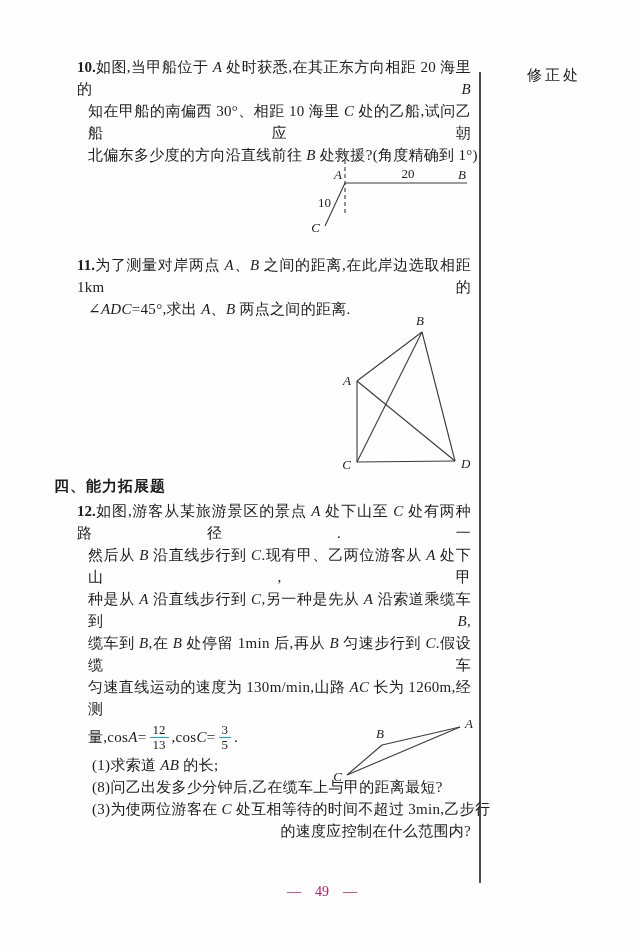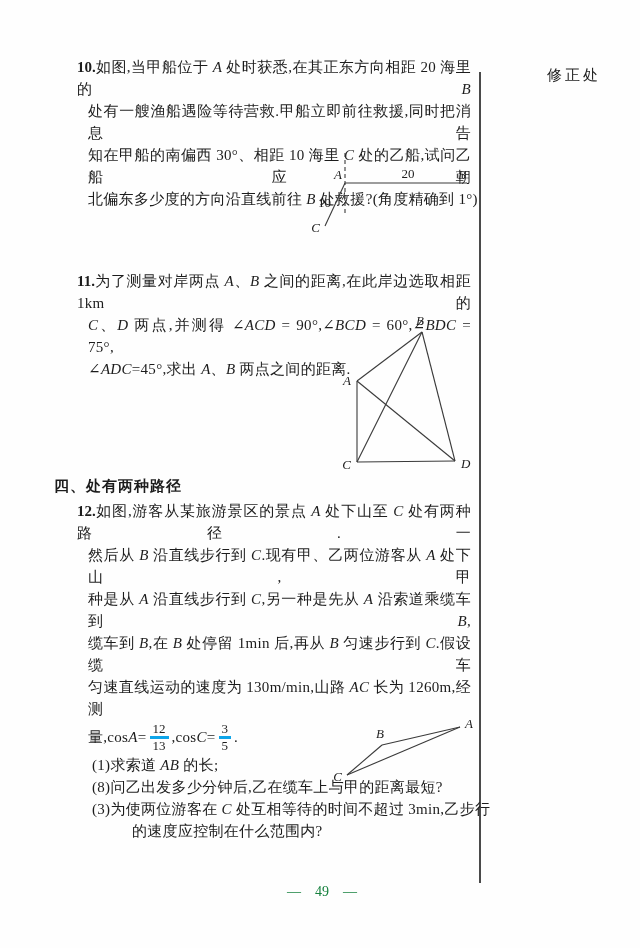--- a/index.html
+++ b/index.html
@@ -9,82 +9,80 @@
     color:#1c1c1c;overflow:hidden;margin:0 auto;
   }
   .textline{font-size:15px;line-height:22px;letter-spacing:0.3px;white-space:nowrap;}
   .block{position:absolute;width:394px;}
   .block .full{white-space:normal;text-align:justify;text-align-last:justify;}
   .block .cont{margin-left:11px;}
   .pnum{font-weight:bold;letter-spacing:0;}
   .sechead{position:absolute;left:54px;top:477px;font-size:15px;font-weight:bold;letter-spacing:1px;}
   i, .var{font-style:italic;font-family:"Liberation Serif","DejaVu Serif",serif;}
   .rule{position:absolute;left:479px;top:72px;width:2px;height:811px;background:#4a4a4a;}
-  .correction{position:absolute;left:547px;top:66px;font-size:15px;letter-spacing:3px;}
+  .correction{position:absolute;left:527px;top:66px;font-size:15px;letter-spacing:3px;}
   svg{position:absolute;overflow:visible;}
   .dline{stroke:#3a3a3a;stroke-width:1.1;fill:none;}
   .dash{stroke:#3a3a3a;stroke-width:1.1;stroke-dasharray:4 3;fill:none;}
   .lbl{font-family:"Liberation Serif","DejaVu Serif",serif;font-style:italic;font-size:13px;fill:#1c1c1c;}
   .slbl{font-family:"Liberation Serif","DejaVu Serif",serif;font-style:normal;font-size:13px;fill:#1c1c1c;}
   .formula-row{display:flex;align-items:center;height:34px;font-size:15px;letter-spacing:0.3px;}
   .frac{display:inline-flex;flex-direction:column;align-items:center;font-size:13px;line-height:14px;margin:0 3px;letter-spacing:0;}
-  .frac .fnum{border-bottom:3px solid #0ea5e9;padding:0 3px;}
+  .frac .fnum{border-bottom:1px solid #0ea5e9;padding:0 3px;}
   .frac .fden{padding:0 3px;}
   .subq{white-space:nowrap;}
   .subq-indent{margin-left:15px;}
-  .subq-cont{margin-left:55px;}
-  .footer{position:absolute;left:222px;top:884px;width:200px;text-align:center;font-size:14px;color:#15803d;}
+  .subq-cont{margin-left:55px;text-align:right;}
+  .footer{position:absolute;left:222px;top:884px;width:200px;text-align:center;font-size:14px;color:#be185d;}
   .footer span{margin:0 7px;}
 </style>
 </head>
 <body>
 
 <div class="page">
 
   <div class="rule"></div>
   <div class="correction">修正处</div>
 
   <div class="block" style="left:77px;top:56px;">
     <div class="textline full"><span class="pnum">10.</span><span>如图,当甲船位于 <i>A</i> 处时获悉,在其正东方向相距 20 海里的 <i>B</i></span></div>
-    <div class="textline full cont">处有一艘渔船遇险等待营救.甲船立即前往救援,同时把消息告</div>
     <div class="textline full cont">知在甲船的南偏西 30°、相距 10 海里 <i>C</i> 处的乙船,试问乙船应朝</div>
     <div class="textline cont">北偏东多少度的方向沿直线前往 <i>B</i> 处救援?(角度精确到 1°)</div>
   </div>
 
   <svg style="left:298px;top:150px;" width="190" height="90">
     <line class="dash" x1="47" y1="3" x2="47" y2="66"></line>
     <line class="dline" x1="47" y1="33" x2="169" y2="33"></line>
     <line class="dline" x1="47" y1="33" x2="27" y2="76"></line>
     <text class="lbl" x="44" y="29" text-anchor="end">A</text>
     <text class="lbl" x="160" y="29" text-anchor="start">B</text>
     <text class="slbl" x="110" y="28" text-anchor="middle">20</text>
     <text class="slbl" x="33" y="57" text-anchor="end">10</text>
     <text class="lbl" x="22" y="82" text-anchor="end">C</text>
   </svg>
 
-  <div class="block" style="left:77px;top:270px;">
+  <div class="block" style="left:77px;top:254px;">
     <div class="textline full"><span class="pnum">11.</span><span>为了测量对岸两点 <i>A</i>、<i>B</i> 之间的距离,在此岸边选取相距 1km 的</span></div>
-    <div class="textline full cont"><i>C</i>、<i>D</i> 两点,并测得 ∠<i>ACD</i> = 90°,∠<i>BCD</i> = 60°,∠<i>BDC</i> = 75°,</div>
     <div class="textline cont">∠<i>ADC</i>=45°,求出 <i>A</i>、<i>B</i> 两点之间的距离.</div>
   </div>
 
   <svg style="left:336px;top:312px;" width="140" height="162">
     <line class="dline" x1="21" y1="69" x2="86" y2="20"></line>
     <line class="dline" x1="21" y1="69" x2="21" y2="150"></line>
     <line class="dline" x1="21" y1="150" x2="119" y2="149"></line>
     <line class="dline" x1="86" y1="20" x2="119" y2="149"></line>
     <line class="dline" x1="86" y1="20" x2="21" y2="150"></line>
     <line class="dline" x1="21" y1="69" x2="119" y2="149"></line>
     <text class="lbl" x="84" y="13" text-anchor="middle">B</text>
     <text class="lbl" x="15" y="73" text-anchor="end">A</text>
     <text class="lbl" x="15" y="157" text-anchor="end">C</text>
     <text class="lbl" x="125" y="156" text-anchor="start">D</text>
   </svg>
 
-  <div class="sechead">四、处有两种路径</div>
+  <div class="sechead">四、能力拓展题</div>
 
   <div class="block" style="left:77px;top:500px;">
     <div class="textline full"><span class="pnum">12.</span><span>如图,游客从某旅游景区的景点 <i>A</i> 处下山至 <i>C</i> 处有两种路径.一</span></div>
     <div class="textline full cont">然后从 <i>B</i> 沿直线步行到 <i>C</i>.现有甲、乙两位游客从 <i>A</i> 处下山,甲</div>
     <div class="textline full cont">种是从 <i>A</i> 沿直线步行到 <i>C</i>,另一种是先从 <i>A</i> 沿索道乘缆车到 <i>B</i>,</div>
     <div class="textline full cont">缆车到 <i>B</i>,在 <i>B</i> 处停留 1min 后,再从 <i>B</i> 匀速步行到 <i>C</i>.假设缆车</div>
     <div class="textline full cont">匀速直线运动的速度为 130m/min,山路 <i>AC</i> 长为 1260m,经测</div>
 
     <div class="formula-row cont">
       <span>量, </span>

